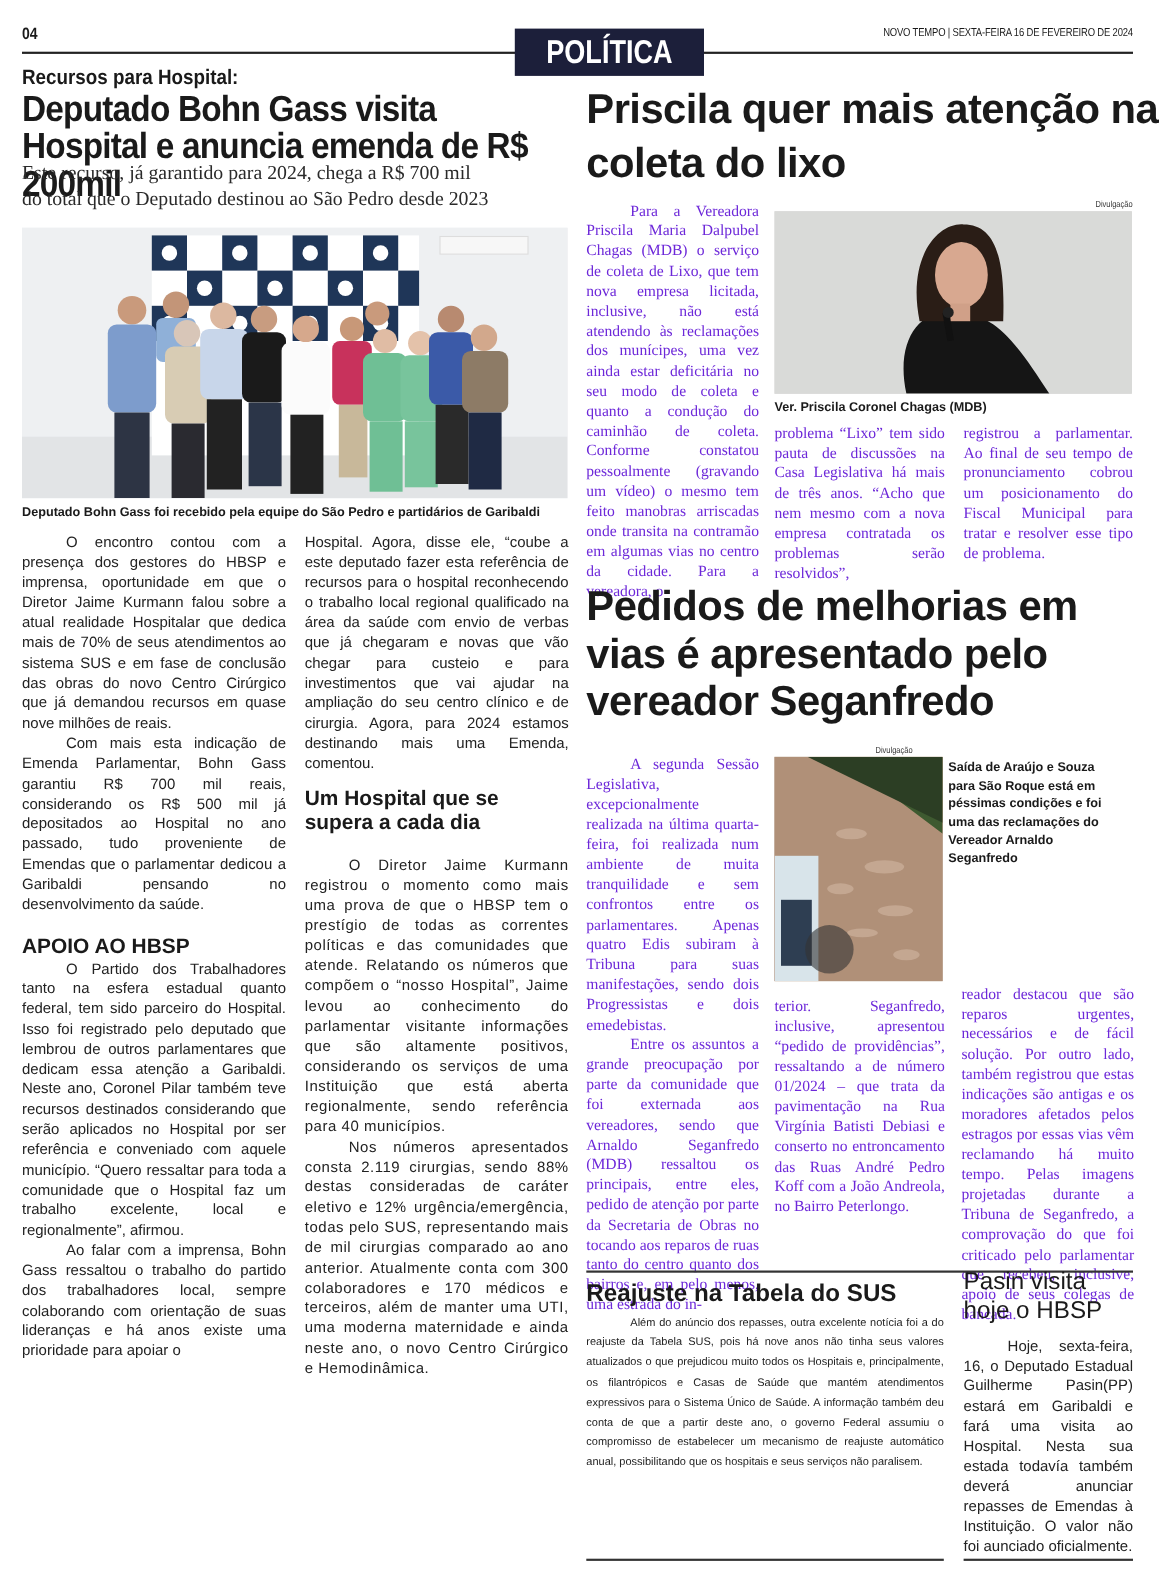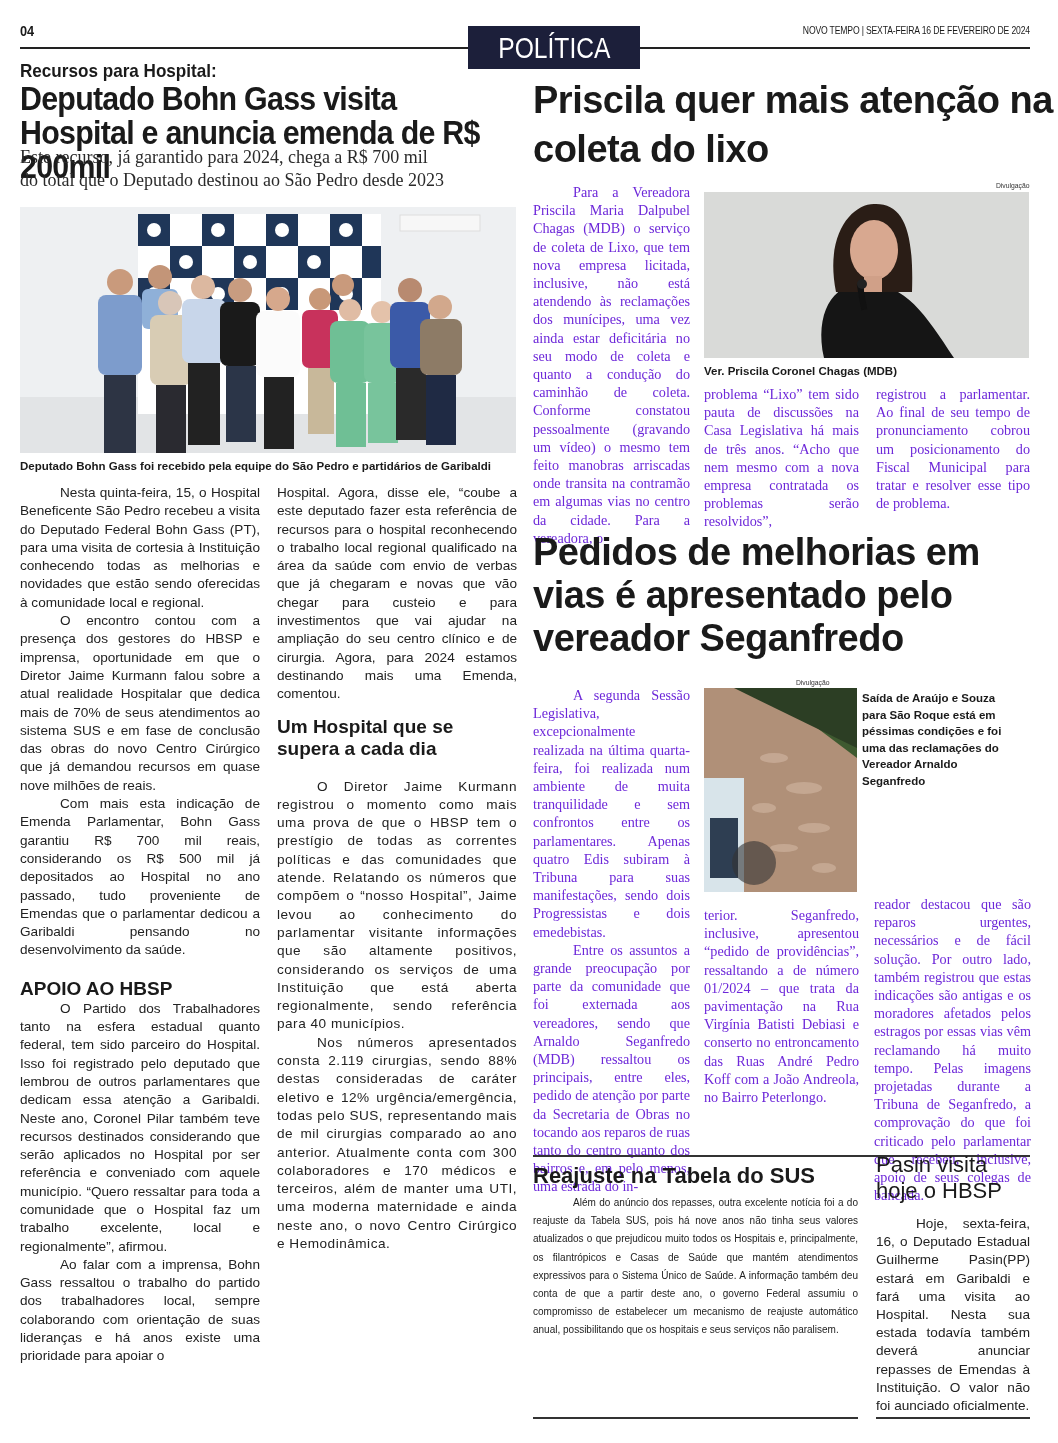--- a/index.html
+++ b/index.html
@@ -5,21 +5,21 @@
   * { box-sizing: border-box; margin: 0; padding: 0; }
   html, body { width: 1058px; height: 1443px; background: #ffffff; overflow: hidden; }
   body { position: relative; color: #1a1a1a; font-family: "Liberation Sans", sans-serif; }
 
   .abs { position: absolute; }
 
   
   .page-num { left: 20px; top: 22px; font-size: 15px; font-weight: bold; font-family: "Liberation Sans", sans-serif; transform: scaleX(0.85); transform-origin: left; }
   .masthead { right: 28px; top: 24px; font-size: 10.5px; letter-spacing: -0.2px; transform: scaleX(0.82); transform-origin: right; white-space: nowrap; }
   .head-rule { left: 20px; right: 28px; top: 47px; height: 1.5px; background: #222; }
-  .section-banner { left: 468px; top: 26px; width: 172px; height: 43px; background: #1c1f3a; color: #fff; display: flex; align-items: center; justify-content: center; font-weight: normal; font-size: 30px; letter-spacing: 0px; }
+  .section-banner { left: 468px; top: 26px; width: 172px; height: 43px; background: #1c1f3a; color: #fff; display: flex; align-items: center; justify-content: center; font-weight: bold; font-size: 30px; letter-spacing: 0px; }
   .section-banner span { display: inline-block; transform: scaleX(0.82); }
 
   
   .kicker { left: 20px; top: 60px; font-size: 19px; font-weight: bold; transform: scaleX(0.9); transform-origin: left; }
   .headline-1 { left: 20px; top: 82px; width: 520px; font-size: 33px; line-height: 34px; font-weight: bold; letter-spacing: -0.8px; transform: scaleX(0.92); transform-origin: left; }
   .deck { left: 20px; top: 146px; width: 498px; text-align: left; font-family: "Liberation Serif", serif; font-size: 18px; line-height: 23px; color: #2a2a2a; }
 
   .photo-group { left: 20px; top: 207px; width: 496px; height: 246px; overflow: hidden; background: #e9ecef; }
   .caption { font-size: 11.5px; font-weight: bold; line-height: 14px; }
   .caption-1 { left: 20px; top: 459px; width: 510px; }
@@ -148,21 +148,20 @@
         <rect x="376" y="161" width="30" height="72" fill="#2a2a2a"></rect>
       <circle cx="420" cy="100" r="12" fill="#d2a88c"></circle>
         <rect x="400" y="112" width="42" height="56" rx="8" fill="#8d7b66"></rect>
         <rect x="406" y="168" width="30" height="70" fill="#1f2a44"></rect>
     </g>
   </svg>
 </div>
 <div class="abs caption caption-1">Deputado Bohn Gass foi recebido pela equipe do São Pedro e partidários de Garibaldi</div>
 
 <div class="abs col col-a">
-  <p>Nesta quinta-feira, 15, o Hospital Beneficente São Pedro recebeu a visita do Deputado Federal Bohn Gass (PT), para uma visita de cortesia à Instituição conhecendo todas as melhorias e novidades que estão sendo oferecidas à comunidade local e regional.</p>
   <p>O encontro contou com a presença dos gestores do HBSP e imprensa, oportunidade em que o Diretor Jaime Kurmann falou sobre a atual realidade Hospitalar que dedica mais de 70% de seus atendimentos ao sistema SUS e em fase de conclusão das obras do novo Centro Cirúrgico que já demandou recursos em quase nove milhões de reais.</p>
   <p>Com mais esta indicação de Emenda Parlamentar, Bohn Gass garantiu R$ 700 mil reais, considerando os R$ 500 mil já depositados ao Hospital no ano passado, tudo proveniente de Emendas que o parlamentar dedicou a Garibaldi pensando no desenvolvimento da saúde.</p>
   <p class="subhead" style="margin-top:18px;">APOIO AO HBSP</p>
   <p>O Partido dos Trabalhadores tanto na esfera estadual quanto federal, tem sido parceiro do Hospital. Isso foi registrado pelo deputado que lembrou de outros parlamentares que dedicam essa atenção a Garibaldi. Neste ano, Coronel Pilar também teve recursos destinados considerando que serão aplicados no Hospital por ser referência e conveniado com aquele município. “Quero ressaltar para toda a comunidade que o Hospital faz um trabalho excelente, local e regionalmente”, afirmou.</p>
   <p>Ao falar com a imprensa, Bohn Gass ressaltou o trabalho do partido dos trabalhadores local, sempre colaborando com orientação de suas lideranças e há anos existe uma prioridade para apoiar o</p>
 </div>
 
 <div class="abs col col-b">
   <p style="text-indent:0">Hospital. Agora, disse ele, “coube a este deputado fazer esta referência de recursos para o hospital reconhecendo o trabalho local regional qualificado na área da saúde com envio de verbas que já chegaram e novas que vão chegar para custeio e para investimentos que vai ajudar na ampliação do seu centro clínico e de cirurgia. Agora, para 2024 estamos destinando mais uma Emenda, comentou.</p>
   <p class="subhead" style="margin:12px 0 18px 0;">Um Hospital que se supera a cada dia</p>

